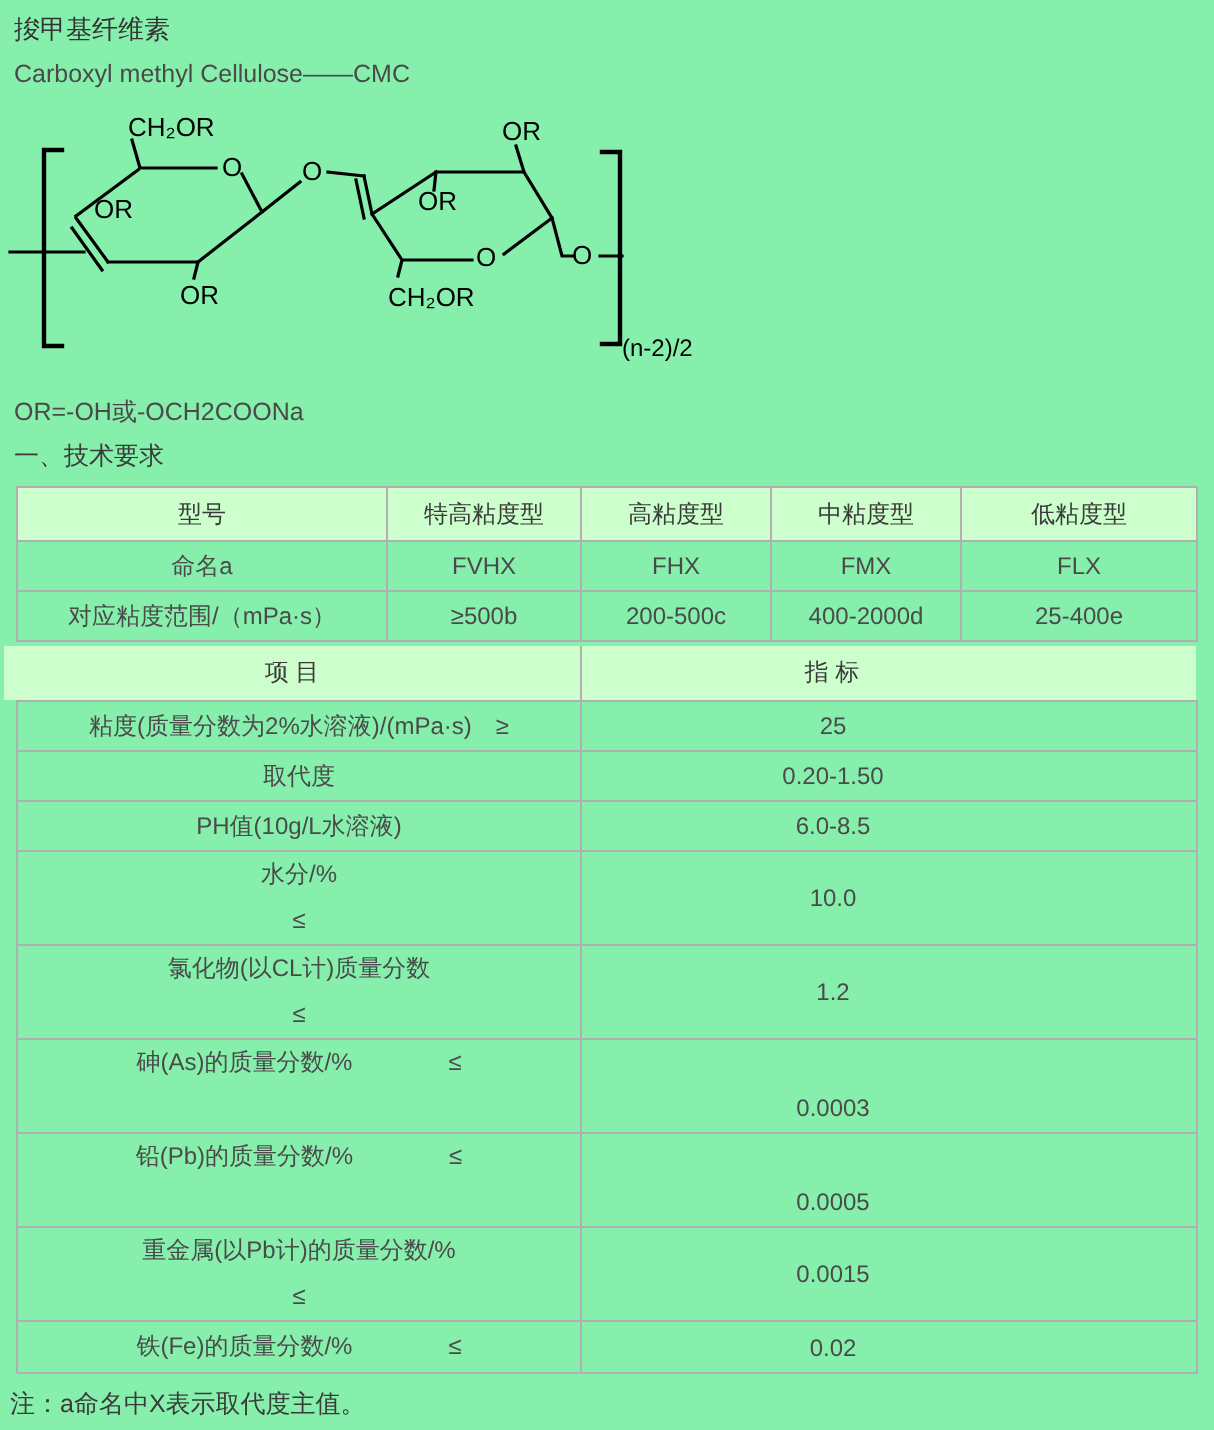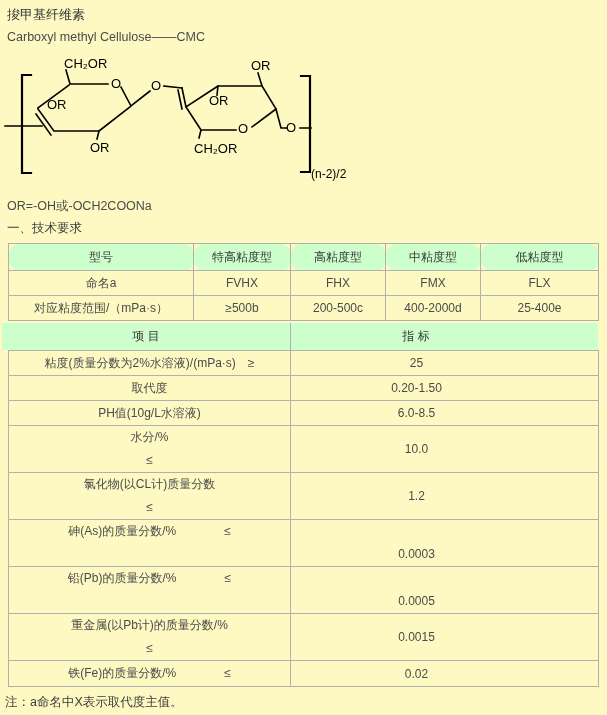--- a/index.html
+++ b/index.html
@@ -1,29 +1,29 @@
 <!DOCTYPE html>
 <html><head>
 <meta charset="utf-8">
 <style>
   html,body{margin:0;padding:0;background:#fff;}
-  .page{position:relative;width:607px;height:715px;background:#fef9c3;overflow:hidden;
+  .page{position:relative;width:607px;height:715px;background:#86efac;overflow:hidden;
         font-family:"Liberation Sans","DejaVu Sans",sans-serif;color:#3f3f3f;}
   .title{position:absolute;left:7px;top:6px;font-size:13px;color:#333;}
   .subtitle{position:absolute;left:7px;top:30px;font-size:12.5px;color:#4a4a4a;}
   .structure{position:absolute;left:0;top:57px;}
   .structure text{font-family:"Liberation Sans","DejaVu Sans",sans-serif;font-size:13px;fill:#000;}
   .structure text.sub{font-size:12px;}
   .or-def{position:absolute;left:7px;top:198px;font-size:12.5px;color:#4a4a4a;}
   .section-heading{position:absolute;left:7px;top:220px;font-size:12.5px;color:#3a3a3a;}
   table{border-collapse:collapse;table-layout:fixed;}
   .model-table{position:absolute;left:8px;top:243px;width:590px;font-size:12px;color:#4a4a4a;}
   .model-table th,.model-table td{border:1px solid #b0b0b0;text-align:center;vertical-align:middle;
         font-weight:normal;padding:0;overflow:hidden;}
-  .model-table thead th{background:#ccffcc;height:26px;color:#3a3a3a;border-radius:11px;}
+  .model-table thead th{background:#ccffcc;height:26px;color:#3a3a3a;}
   .model-table tbody td{height:24px;}
   .spec-header{position:absolute;left:2px;top:323px;width:596px;height:27px;background:#ccffcc;
         font-size:12px;color:#3a3a3a;}
   .spec-header .h1{position:absolute;left:0;top:0;width:288px;height:27px;line-height:27px;text-align:center;}
   .spec-header .h2{position:absolute;left:288px;top:0;width:252px;height:43px;line-height:27px;text-align:center;}
   .spec-header .divider{position:absolute;left:288px;top:0;width:1px;height:27px;background:#b0b0b0;}
   .spec-table{position:absolute;left:8px;top:350px;width:590px;font-size:12px;color:#4a4a4a;}
   .spec-table td{border:1px solid #b0b0b0;text-align:center;vertical-align:middle;padding:0;overflow:hidden;}
   .spec-table td.c-val{padding-right:56px;margin-top:26px;}
   .r-s{height:25px;} .r-last{height:26px;} .r-tall{height:47px;}

